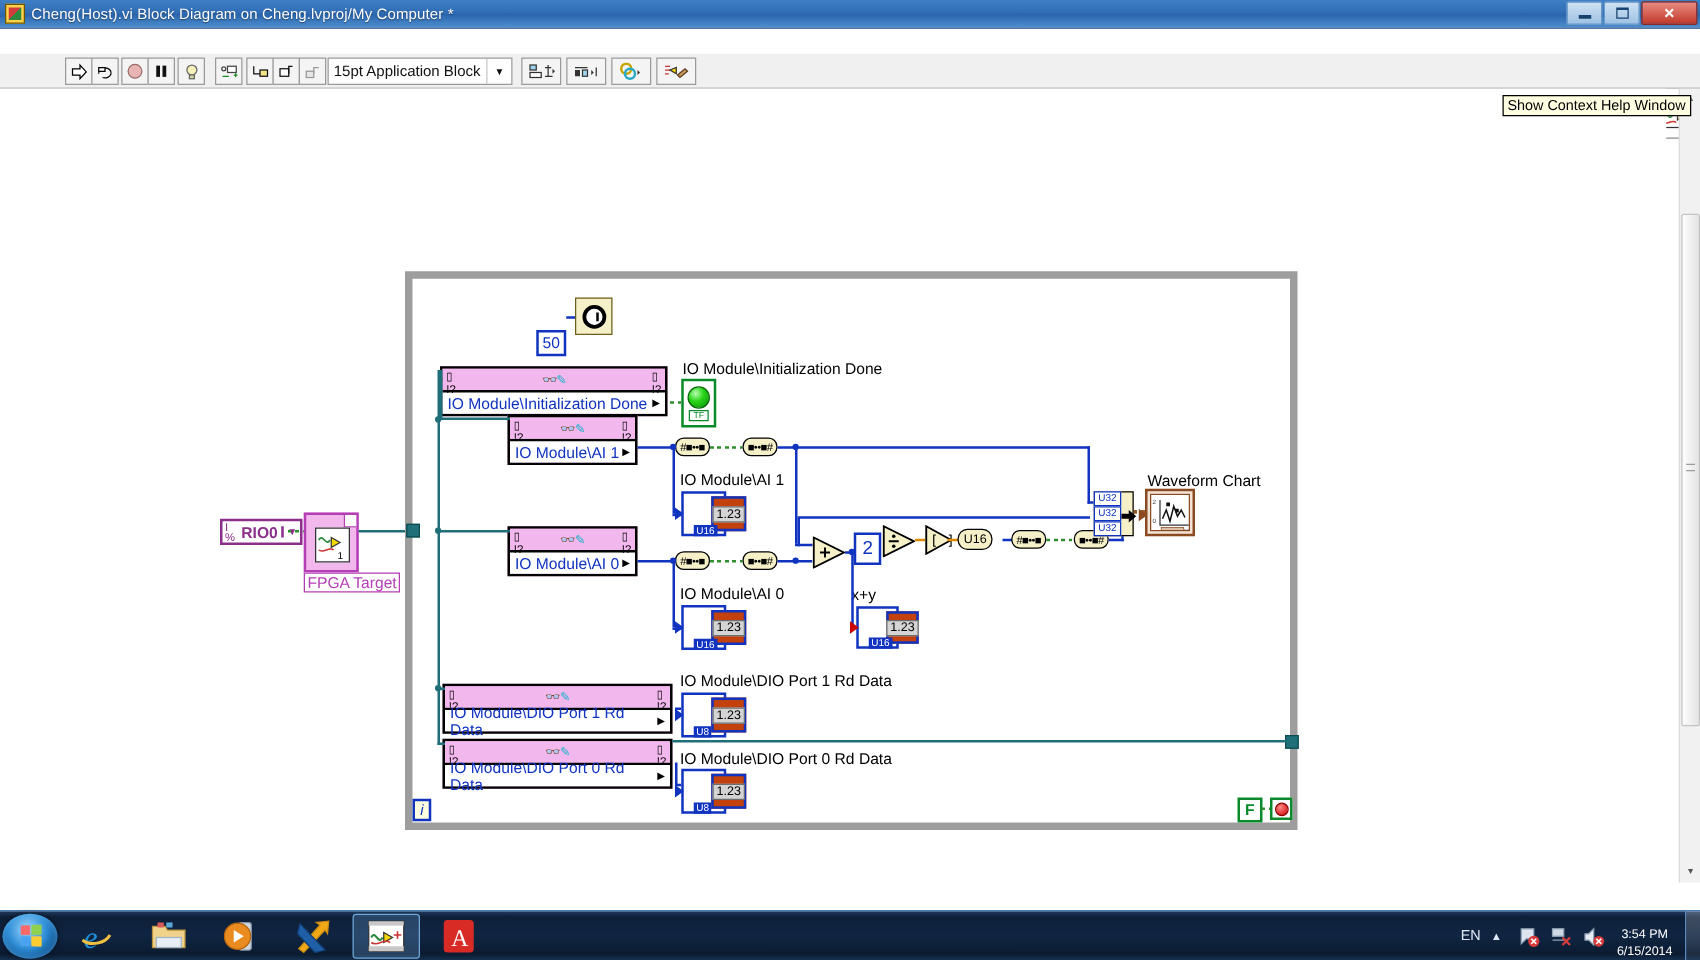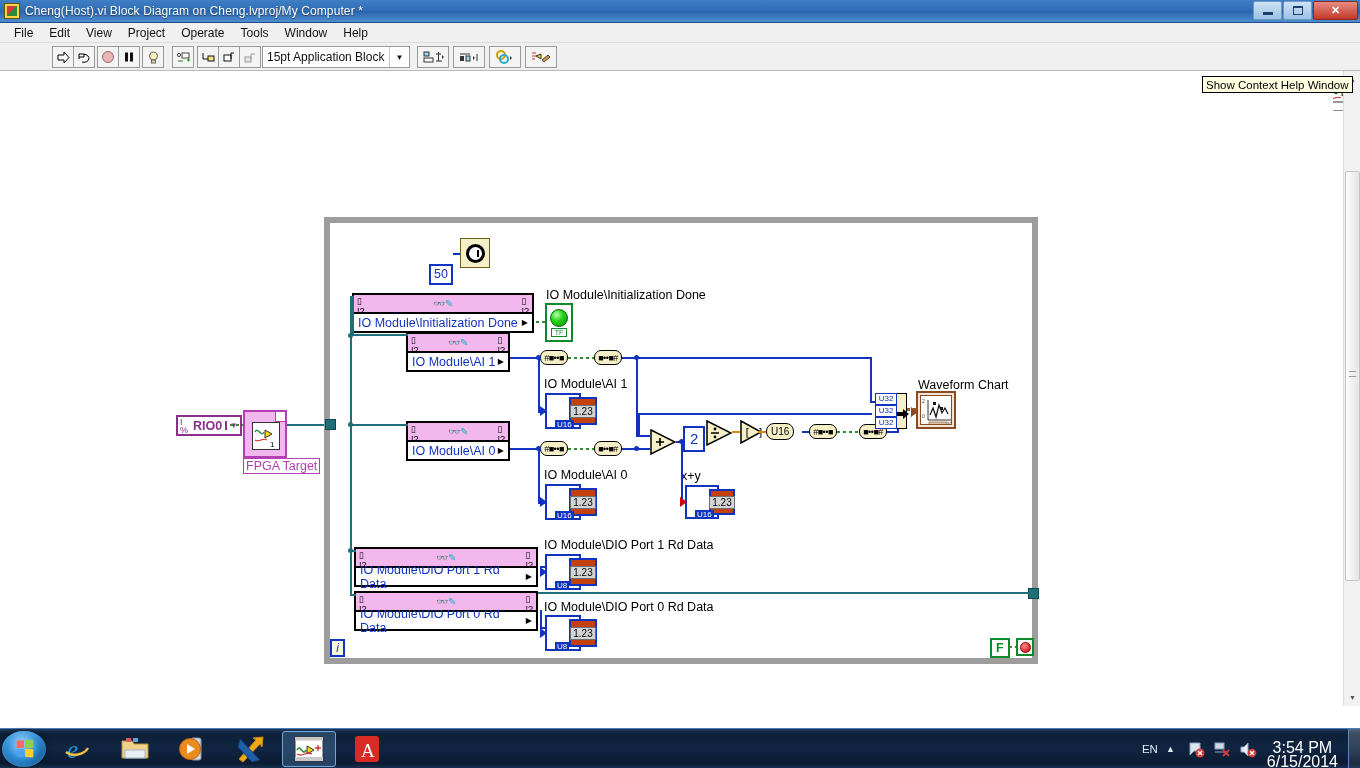--- a/index.html
+++ b/index.html
@@ -142,21 +142,21 @@
     gap:1.5px; transform:perspective(30px) rotateY(-11deg); }
   .startorb .flag i { display:block; border-radius:1px; }
   .tbapp {
     width:54px; height:36px; margin-left:4px; border-radius:3px;
     display:flex; align-items:center; justify-content:center;
     border:1px solid transparent;
   }
   .tbapp.active { border:1px solid #6fa8d8; background:rgba(120,180,240,.25); }
   .tray { margin-left:auto; display:flex; align-items:center; color:#dfe9f5; font-size:11.5px; }
   .tray .icn { margin:0 5px; position:relative; width:16px; height:16px; }
-  .clock { text-align:center; line-height:14px; font-size:16px; color:#fff; margin:12px 10px 0 6px; }
+  .clock { text-align:center; line-height:14px; font-size:10px; color:#fff; margin:12px 10px 0 6px; }
   .showdesk { width:12px; height:40px; border-left:1px solid #5a88bb;
      background:linear-gradient(180deg,rgba(255,255,255,.22),rgba(255,255,255,.05)); }
   .wloop {
     position:absolute; left:324px; top:146px; width:714px; height:447px;
     border:6px solid #9d9d9d; background:#fff;
   }
   .wire { position:absolute; background:#1f6f78; }
   .wire.blue { background:#1033c0; }
   .wire.green-str { background:repeating-linear-gradient(90deg,#2f8f2f 0 3px, transparent 3px 6px); height:2px;}
   .wire.orange { background:#e08a00; }
@@ -282,30 +282,20 @@
       <div class="winbtn">
           <span class="mn"></span>
         </div>
       <div class="winbtn">
           <span class="mx"></span>
         </div>
       <div class="winbtn close">✕</div>
     </div>
   </div>
 
-  <div class="menubar">
-    <div class="mi">File</div>
-    <div class="mi">Edit</div>
-    <div class="mi">View</div>
-    <div class="mi">Project</div>
-    <div class="mi">Operate</div>
-    <div class="mi">Tools</div>
-    <div class="mi">Window</div>
-    <div class="mi">Help</div>
-  </div>
 
   <div class="toolbar">
     <div class="tgroup" style="left:52px;">
       <div class="tbtn">
         <svg width="15" height="15" viewBox="0 0 15 15">
             <path d="M2 5h6V2l5 5.5L8 13v-3H2z" fill="#fff" stroke="#000"></path>
           </svg>
       </div>
       <div class="tbtn">
         <svg width="15" height="15" viewBox="0 0 15 15">

